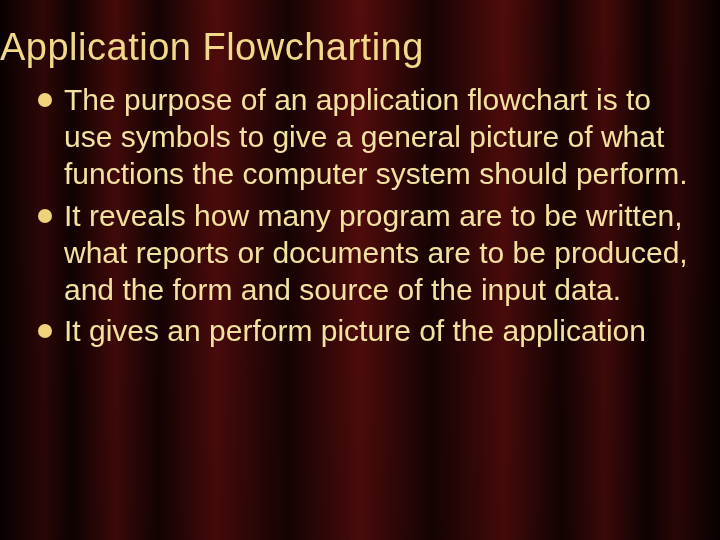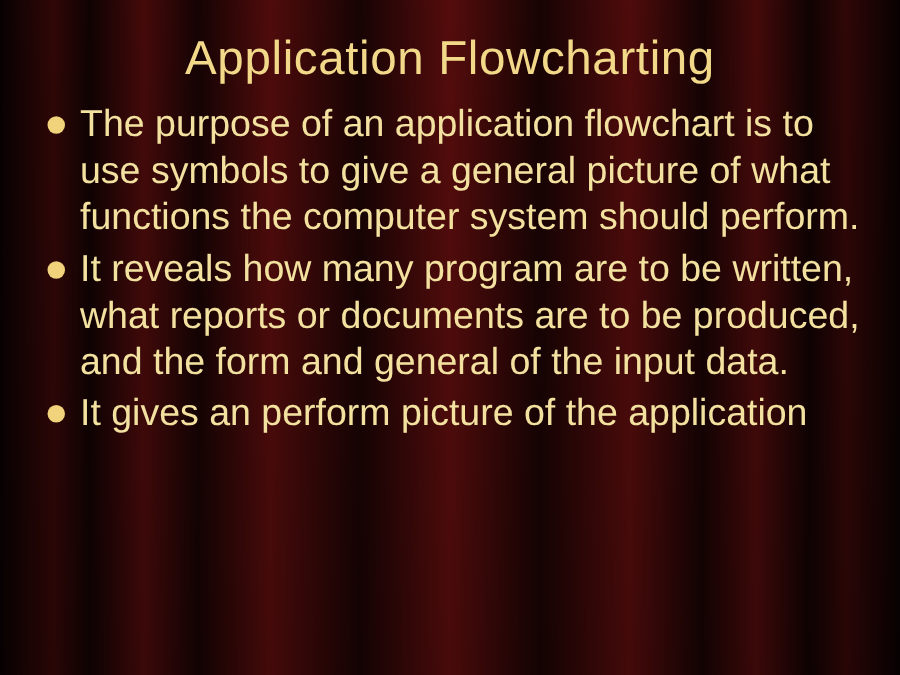--- a/index.html
+++ b/index.html
@@ -30,21 +30,20 @@
         rgba(0,0,0,0.80) 78%,
         rgba(0,0,0,0.35) 84%,
         rgba(0,0,0,0.85) 90%,
         rgba(0,0,0,0.55) 94%,
         rgba(0,0,0,0.92) 100%
       ),
       linear-gradient(#6a0f0f, #5a0d0d);
     box-sizing: border-box;
   }
   .title {
-    text-align: center;
     color: #f2d98a;
     font-size: 38px;
     font-weight: 400;
     padding-top: 26px;
     padding-bottom: 8px;
     letter-spacing: 0.5px;
   }
   .body {
     color: #f3e1a0;
     font-size: 30px;
@@ -70,19 +69,19 @@
 </head>
 <body>
 
 <div class="slide">
   <div class="title">Application Flowcharting</div>
   <div class="body">
     <div class="bullet">
       <span>The purpose of an application flowchart is to use symbols to give a general picture of what functions the computer system should perform.</span>
     </div>
     <div class="bullet">
-      <span>It reveals how many program are to be written, what reports or documents are to be produced, and the form and general of the input data.</span>
+      <span>It reveals how many program are to be written, what reports or documents are to be produced, and the form and source of the input data.</span>
     </div>
     <div class="bullet">
       <span>It gives an perform picture of the application</span>
     </div>
   </div>
 </div>
 
 </body></html>

